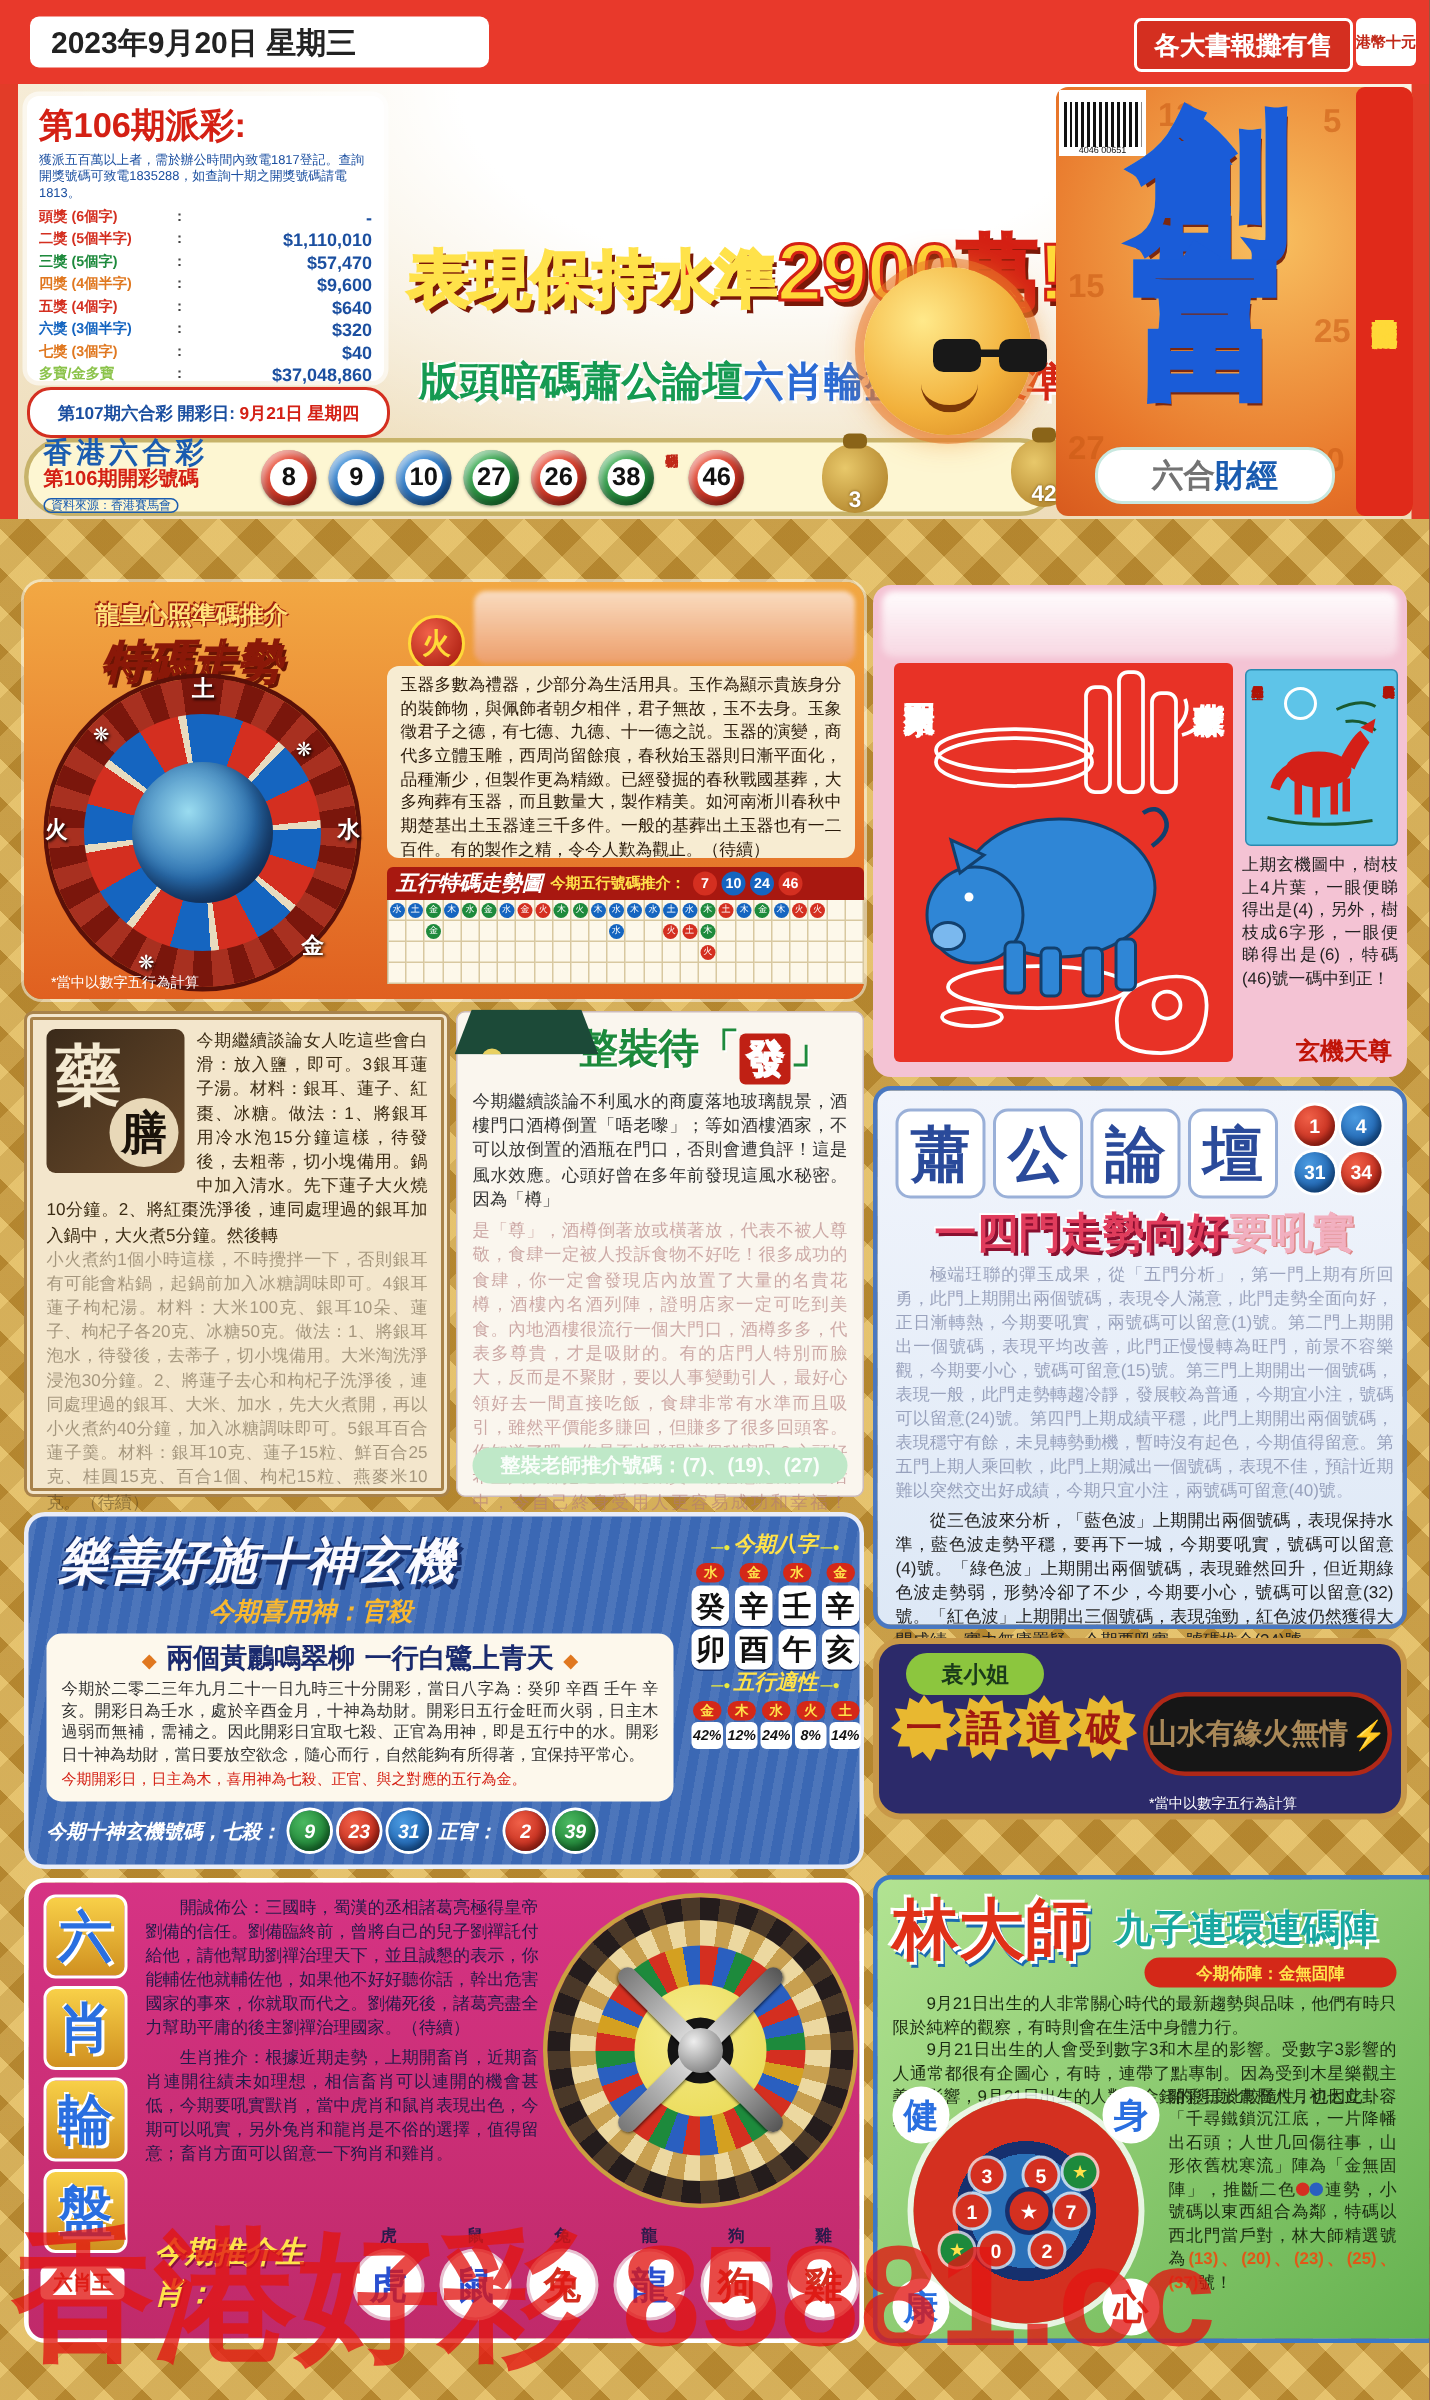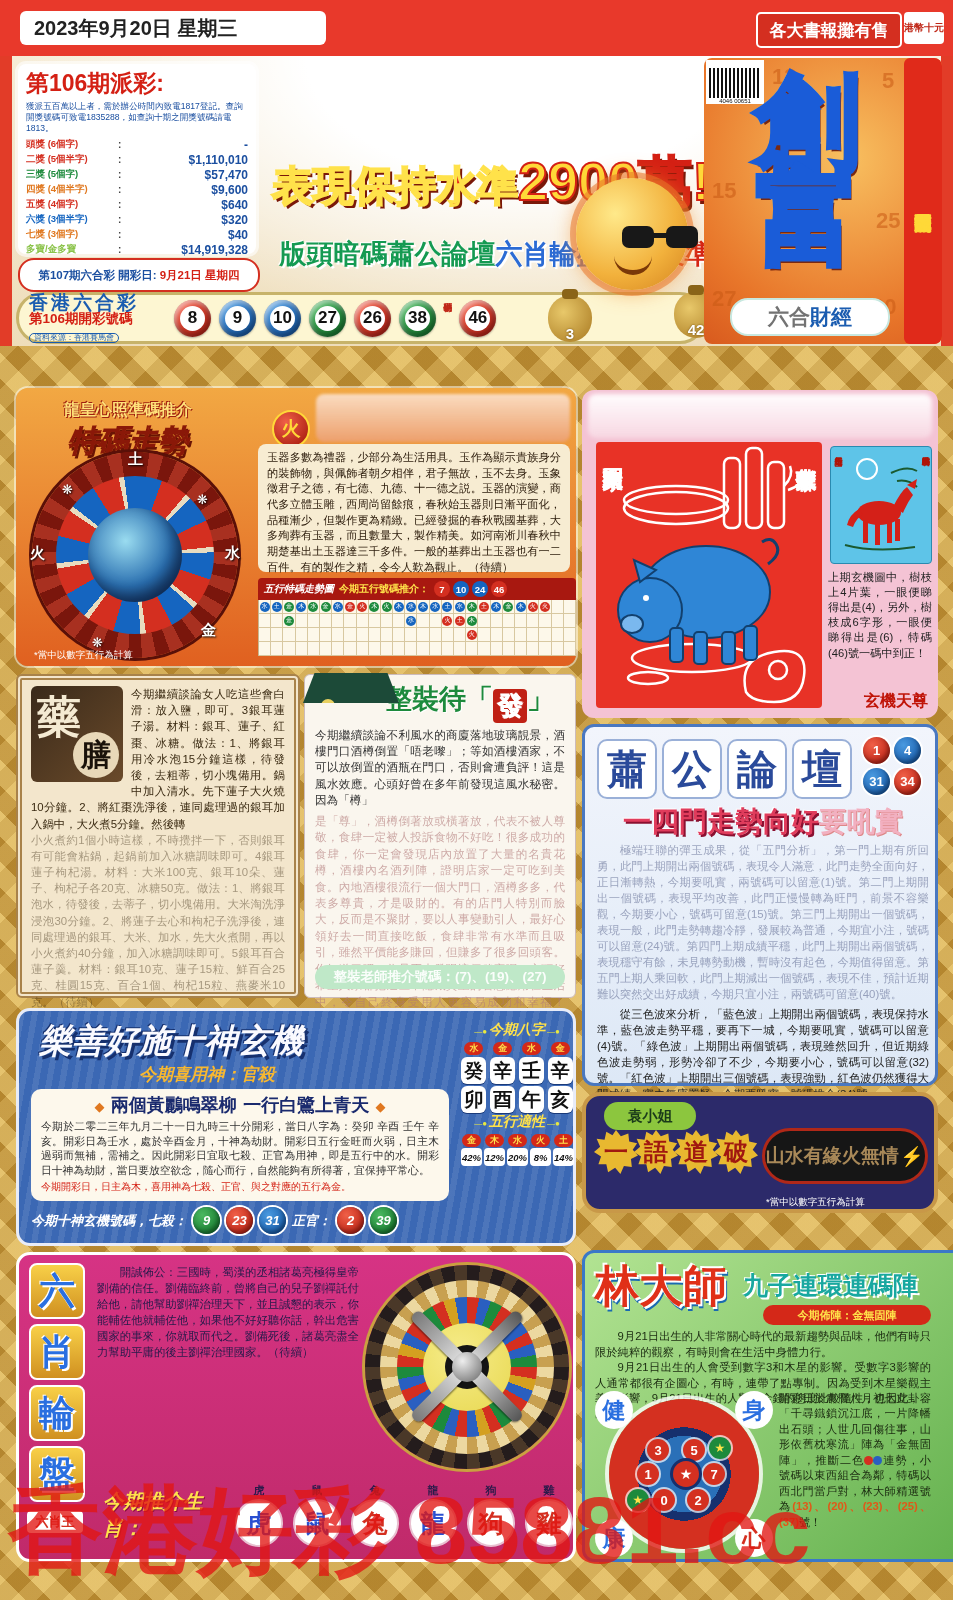--- a/index.html
+++ b/index.html
@@ -107,21 +107,21 @@
   .wheel::after{content:"";position:absolute;inset:56px;border-radius:50%;
     background:radial-gradient(circle at 40% 35%,#9adcf0,#2a6fb0 55%,#123a70);box-shadow:inset -6px -8px 14px rgba(0,0,20,.5);}
   .wlabel{position:absolute;color:#fff;font-weight:900;font-size:15px;text-shadow:1px 1px 2px #000;z-index:2;}
   .wbird{position:absolute;color:#fff;font-size:13px;z-index:2;text-shadow:1px 1px 2px #000;}
   .secA-article{position:absolute;left:242px;top:56px;width:312px;height:128px;background:#f7ecd2;border-radius:8px;
     padding:6px 9px;box-sizing:border-box;}
   .secA-article p{margin:0;font-size:11.2px;line-height:1.4;color:#2a1a0a;text-align:justify;}
   .secA-tip{margin-top:2px;color:#d42014;font-size:10px;font-weight:bold;}
   .chart{position:absolute;left:242px;top:190px;width:318px;height:76px;}
   .chart-head{height:22px;background:#a81810;border-radius:4px 4px 0 0;display:flex;align-items:center;gap:5px;padding:0 6px;}
-  .chart-title{color:#fff;font-weight:900;font-style:italic;font-size:10px;}
+  .chart-title{color:#fff;font-weight:900;font-style:italic;font-size:14px;}
   .chart-reco{color:#ffe24a;font-size:10px;font-weight:bold;}
   .mini{width:16px;height:16px;border-radius:50%;color:#fff;font-size:9.5px;font-weight:bold;
     display:inline-flex;align-items:center;justify-content:center;flex:none;}
   .mini.red{background:#d42f20}.mini.blue{background:#1565c0}
   .grid{display:grid;grid-template-columns:repeat(26,1fr);background:#fdf8ea;border-left:1px solid #c8b890;}
   .gcell{height:13px;border-right:1px solid #d8c8a0;border-bottom:1px solid #d8c8a0;
     display:flex;align-items:center;justify-content:center;}
   .gdot{width:10px;height:10px;border-radius:50%;color:#fff;font-size:6px;display:flex;align-items:center;justify-content:center;}
   .gdot.r{background:#d42f20}.gdot.g{background:#1d8a3c}.gdot.b{background:#1565c0}
   .secA-note{position:absolute;left:18px;bottom:4px;color:#fff;font-size:9.5px;}
@@ -345,21 +345,21 @@
 
         <div class="prow">
           <span class="lb orange">七獎 (3個字)</span>
           <span class="cl">:</span>
           <span class="val">$40</span>
         </div>
 
         <div class="prow">
           <span class="lb lime">多寶/金多寶</span>
           <span class="cl">:</span>
-          <span class="val">$14,919,328</span>
+          <span class="val">$37,048,860</span>
         </div>
       </div>
   </div>
   <div class="abs next-oval">
     <span>第107期六合彩 開彩日:</span>
     <span class="rd">9月21日 星期四</span>
   </div>
 
   <div class="abs hl1">
     <span class="t">表現保持水準</span><span class="n">2900萬!!</span>
@@ -732,21 +732,21 @@
             <span class="wx-pct">42%</span>
           </div>
 
           <div class="wx-col">
             <span class="pill">木</span>
             <span class="wx-pct">12%</span>
           </div>
 
           <div class="wx-col">
             <span class="pill">水</span>
-            <span class="wx-pct">20%</span>
+            <span class="wx-pct">24%</span>
           </div>
 
           <div class="wx-col">
             <span class="pill">火</span>
             <span class="wx-pct">8%</span>
           </div>
 
           <div class="wx-col">
             <span class="pill">土</span>
             <span class="wx-pct">14%</span>
@@ -759,20 +759,21 @@
     <div class="zd-title">
 
     <div class="zd-tile">六</div>
         <div class="zd-tile">肖</div>
         <div class="zd-tile">輪</div>
         <div class="zd-tile">盤</div>
       </div>
     <div class="zd-tag abs" style="left:8px;top:256px;">六肖王</div>
     <div class="zd-text">
       <p>開誠佈公：三國時，蜀漢的丞相諸葛亮極得皇帝劉備的信任。劉備臨終前，曾將自己的兒子劉禪託付給他，請他幫助劉禪治理天下，並且誠懇的表示，你能輔佐他就輔佐他，如果他不好好聽你話，幹出危害國家的事來，你就取而代之。劉備死後，諸葛亮盡全力幫助平庸的後主劉禪治理國家。（待續）</p>
+      <p>生肖推介：根據近期走勢，上期開畜肖，近期畜肖連開往績未如理想，相信畜肖可以連開的機會甚低，今期要吼實獸肖，當中虎肖和鼠肖表現出色，今期可以吼實，另外兔肖和龍肖是不俗的選擇，值得留意；畜肖方面可以留意一下狗肖和雞肖。</p>
     </div>
     <div class="roulette">
       <div class="rr2"></div>
       <div class="rr3"></div>
       <div class="rr4"></div>
       <div class="hub"></div>
       <div class="spoke" style="transform:rotate(45deg);"></div>
       <div class="spoke" style="transform:rotate(-45deg);"></div>
       <div class="cap"></div>
     </div>

